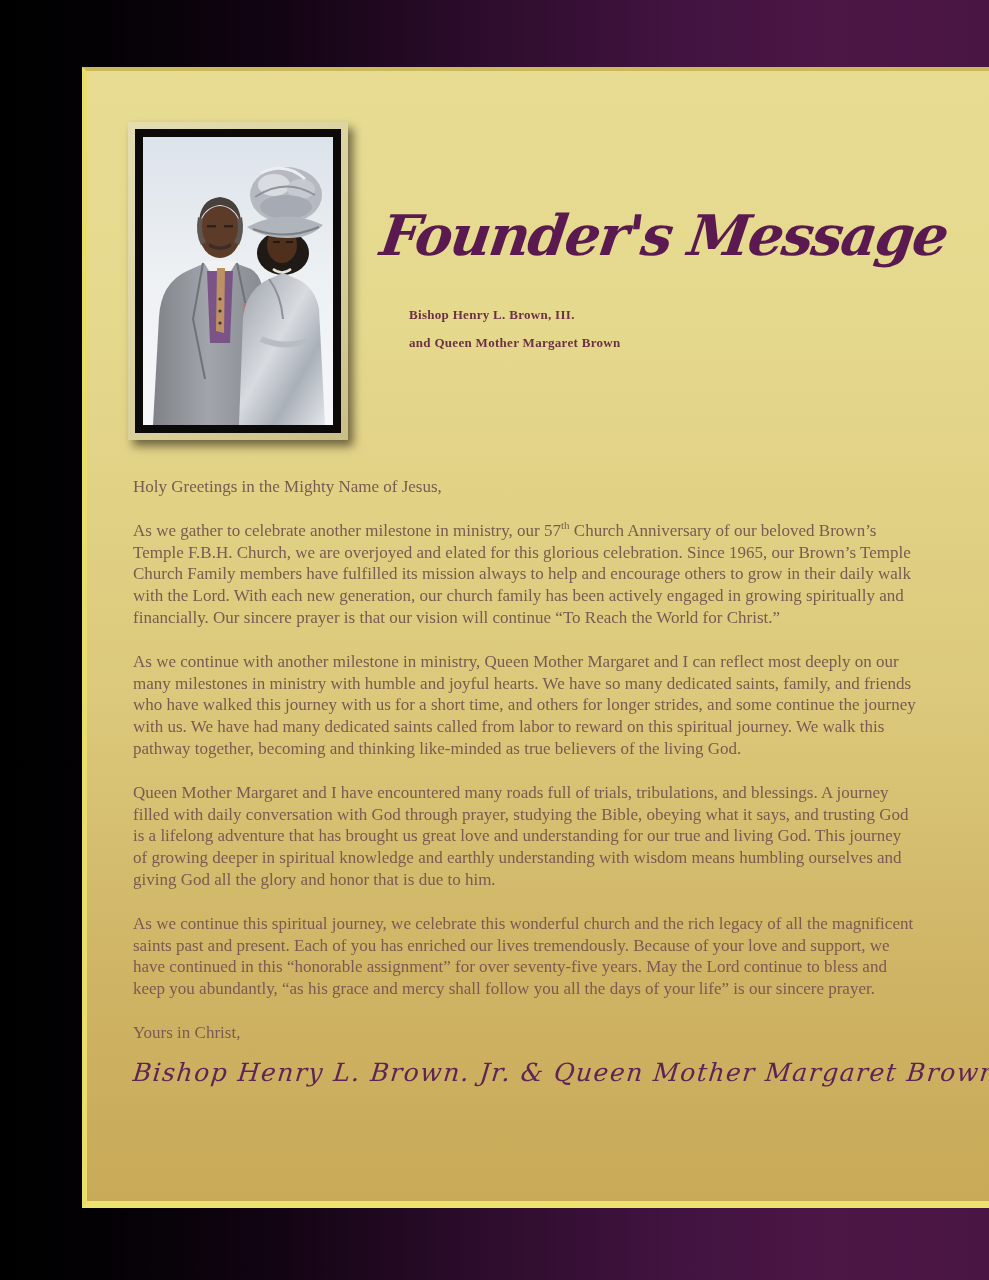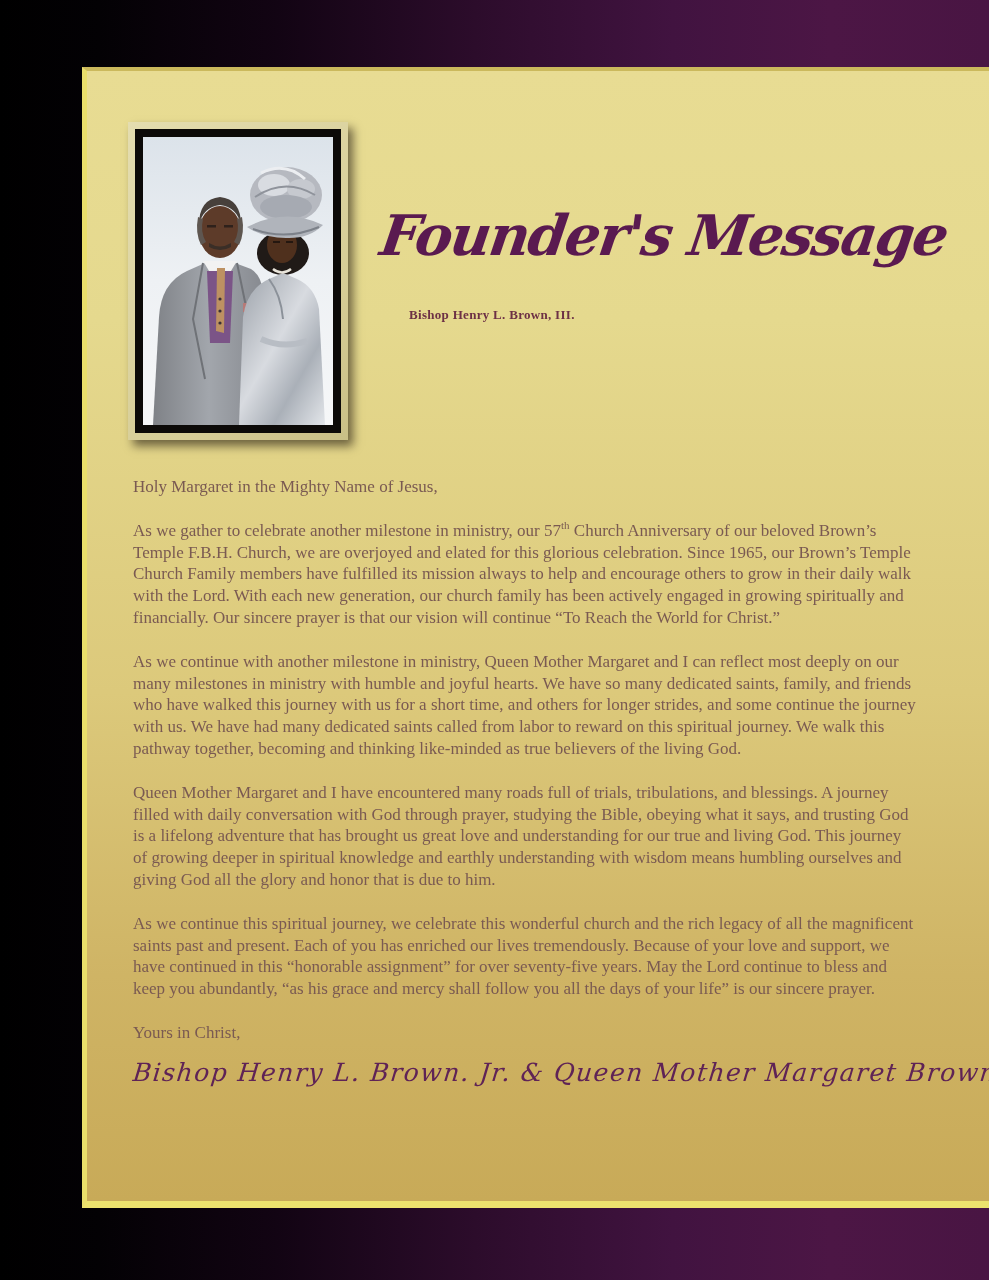--- a/index.html
+++ b/index.html
@@ -119,24 +119,25 @@
           <path d="M112,60 q30,-20 60,-2" stroke="#8f939b" stroke-width="2" fill="none"></path>
           <path d="M110,92 Q143,104 176,90" stroke="#7d828a" stroke-width="2" fill="none"></path>
         </svg>
       </div>
     </div>
 
     <h1 class="title">Founder's Message</h1>
 
     <div class="authors">
       <div>Bishop Henry L. Brown, III.</div>
+      <div>and Queen Mother Margaret Brown</div>
     </div>
 
     <div class="body-text">
-      <p>Holy Margaret in the  Mighty Name of Jesus,</p>
+      <p>Holy Greetings in the  Mighty Name of Jesus,</p>
       <p><span>As we gather to celebrate another milestone in ministry,  our 57</span><sup>th</sup><span> Church Anniversary of our beloved Brown’s Temple F.B.H. Church, we are overjoyed and elated for this glorious celebration.  Since 1965, our Brown’s Temple Church Family members have fulfilled its mission always to help and encourage others to grow in their daily walk with the Lord.  With each new generation, our church family has been actively engaged in growing spiritually and financially.  Our sincere prayer is that our vision will continue “To Reach the World for Christ.”</span></p>
       <p>As we continue with another milestone in ministry, Queen Mother Margaret and I can reflect most deeply on our many milestones in ministry with humble and joyful hearts.  We have so many dedicated saints, family, and friends who have walked this journey with us for a short time, and others for longer strides, and some continue the journey with us.  We have had many dedicated saints called from labor to reward on this spiritual journey.  We walk this pathway together, becoming and thinking like-minded as true believers of the living God.</p>
       <p>Queen Mother Margaret and I have encountered many roads full of trials, tribulations, and blessings.  A journey filled with daily conversation with God through prayer, studying the Bible, obeying what it says, and trusting God is a lifelong adventure that has brought us great love and understanding for our true and living God.  This journey of growing deeper in  spiritual knowledge and  earthly understanding with wisdom means humbling ourselves and giving God all the glory and honor that is due to him.</p>
       <p>As we continue this spiritual journey, we celebrate this wonderful church and the rich legacy of all the magnificent saints past and present.  Each of you has enriched our lives tremendously.  Because of your love and support, we have continued in this “honorable assignment” for over seventy-five years.  May the Lord continue to bless and keep you abundantly, “as his grace and mercy shall follow you all the days of your life” is our sincere prayer.</p>
       <p class="closing">Yours in Christ,</p>
       <div class="signature">Bishop Henry L. Brown. Jr. &amp; Queen Mother Margaret Brown</div>
     </div>
 
   </div>
 </div>

